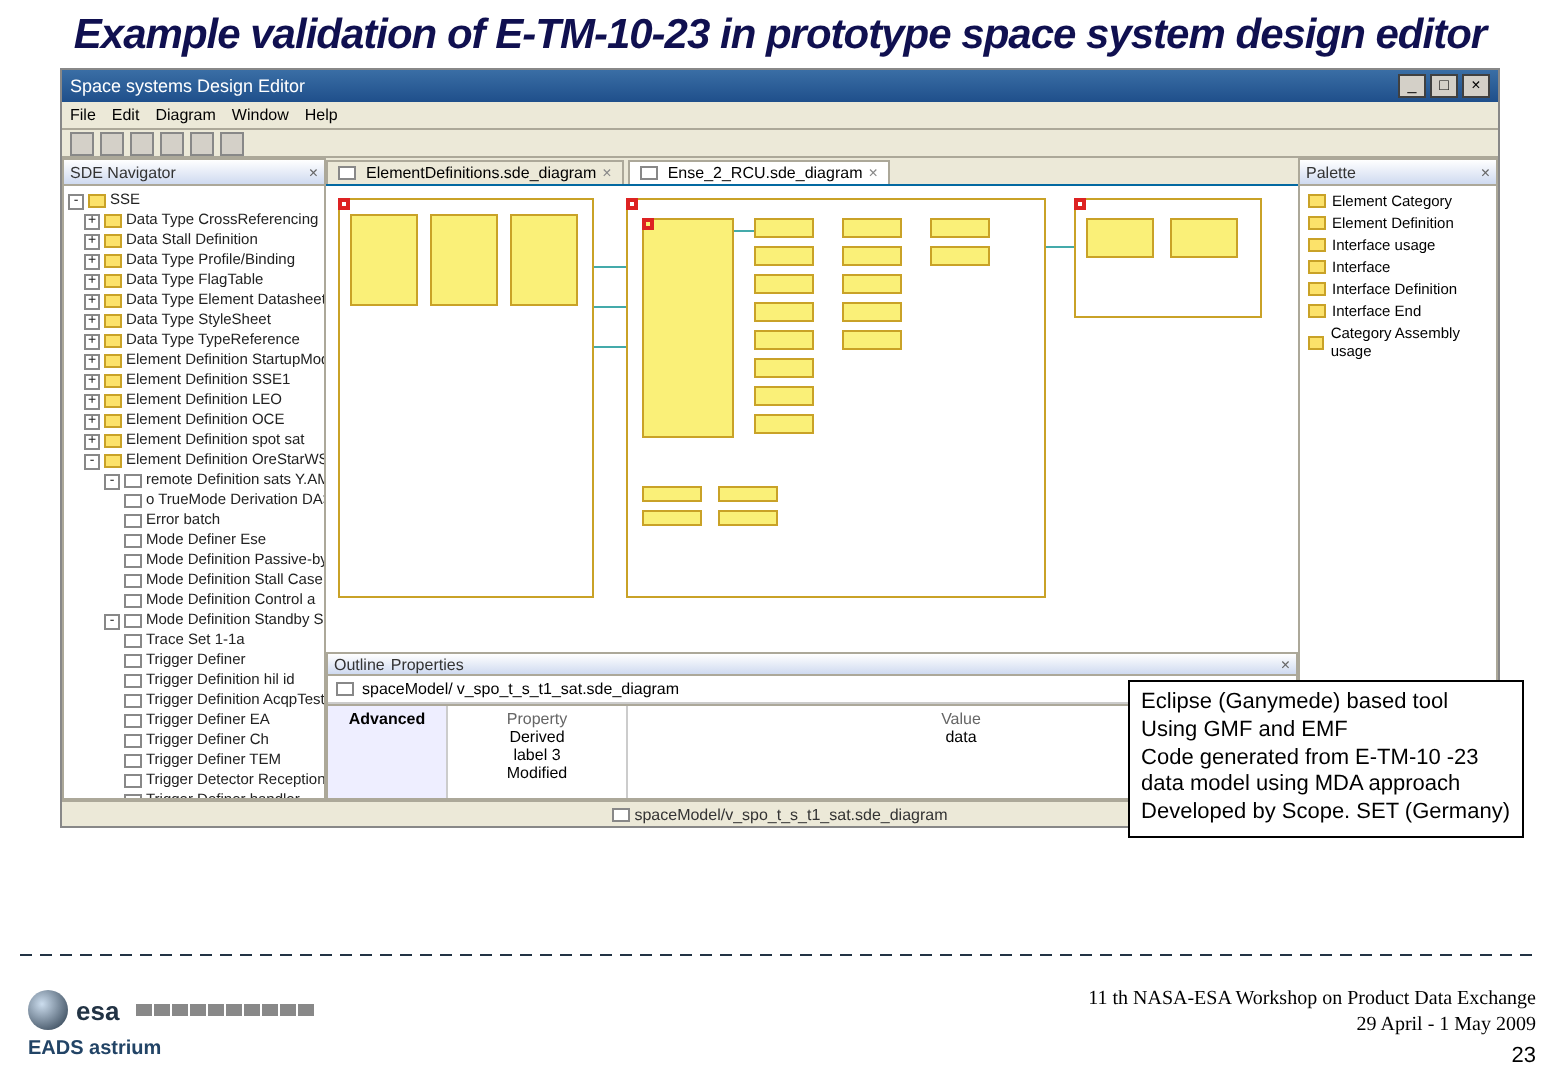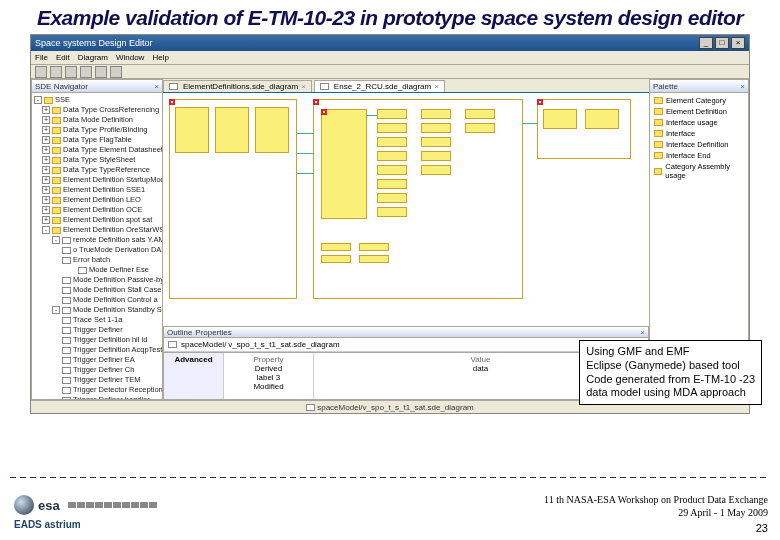--- a/index.html
+++ b/index.html
@@ -86,36 +86,36 @@
 
     <div class="leftcol">
       <div class="panel" style="flex:1">
         <div class="panelhead">
           <span>SDE Navigator</span>
           <span class="x">×</span>
         </div>
         <div class="treebody">
           <div class="treeitem"><span class="sq">-</span><span class="ic"></span><span>SSE</span></div>
           <div class="treeitem" style="padding-left:10px"><span class="sq">+</span><span class="ic"></span><span>Data Type CrossReferencing</span></div>
-          <div class="treeitem" style="padding-left:10px"><span class="sq">+</span><span class="ic"></span><span>Data Mode Definition</span></div>
+          <div class="treeitem" style="padding-left:10px"><span class="sq">+</span><span class="ic"></span><span>Data Stall Definition</span></div>
           <div class="treeitem" style="padding-left:10px"><span class="sq">+</span><span class="ic"></span><span>Data Type Profile/Binding</span></div>
           <div class="treeitem" style="padding-left:10px"><span class="sq">+</span><span class="ic"></span><span>Data Type FlagTable</span></div>
           <div class="treeitem" style="padding-left:10px"><span class="sq">+</span><span class="ic"></span><span>Data Type Element Datasheet</span></div>
           <div class="treeitem" style="padding-left:10px"><span class="sq">+</span><span class="ic"></span><span>Data Type StyleSheet</span></div>
           <div class="treeitem" style="padding-left:10px"><span class="sq">+</span><span class="ic"></span><span>Data Type TypeReference</span></div>
           <div class="treeitem" style="padding-left:10px"><span class="sq">+</span><span class="ic"></span><span>Element Definition StartupMode</span></div>
           <div class="treeitem" style="padding-left:10px"><span class="sq">+</span><span class="ic"></span><span>Element Definition SSE1</span></div>
           <div class="treeitem" style="padding-left:10px"><span class="sq">+</span><span class="ic"></span><span>Element Definition LEO</span></div>
           <div class="treeitem" style="padding-left:10px"><span class="sq">+</span><span class="ic"></span><span>Element Definition OCE</span></div>
           <div class="treeitem" style="padding-left:10px"><span class="sq">+</span><span class="ic"></span><span>Element Definition spot sat</span></div>
           <div class="treeitem" style="padding-left:10px"><span class="sq">-</span><span class="ic"></span><span>Element Definition OreStarWS-I</span></div>
           <div class="treeitem" style="padding-left:20px"><span class="sq">-</span><span class="ic2"></span><span>remote Definition sats Y.AMSat.Co</span></div>
           <div class="treeitem" style="padding-left:30px"><span class="ic2"></span><span>o TrueMode Derivation DA&gt;YCMC</span></div>
           <div class="treeitem" style="padding-left:30px"><span class="ic2"></span><span>Error batch</span></div>
-          <div class="treeitem" style="padding-left:46px"><span class="ic2"></span><span>Mode Definer Ese</span></div>
+          <div class="treeitem" style="padding-left:30px"><span class="ic2"></span><span>Mode Definer Ese</span></div>
           <div class="treeitem" style="padding-left:30px"><span class="ic2"></span><span>Mode Definition Passive-by</span></div>
           <div class="treeitem" style="padding-left:30px"><span class="ic2"></span><span>Mode Definition Stall Case</span></div>
           <div class="treeitem" style="padding-left:30px"><span class="ic2"></span><span>Mode Definition Control a</span></div>
           <div class="treeitem" style="padding-left:20px"><span class="sq">-</span><span class="ic2"></span><span>Mode Definition Standby Set</span></div>
           <div class="treeitem" style="padding-left:30px"><span class="ic2"></span><span>Trace Set 1-1a</span></div>
           <div class="treeitem" style="padding-left:30px"><span class="ic2"></span><span>Trigger Definer</span></div>
           <div class="treeitem" style="padding-left:30px"><span class="ic2"></span><span>Trigger Definition hil id</span></div>
           <div class="treeitem" style="padding-left:30px"><span class="ic2"></span><span>Trigger Definition AcqpTest</span></div>
           <div class="treeitem" style="padding-left:30px"><span class="ic2"></span><span>Trigger Definer EA</span></div>
           <div class="treeitem" style="padding-left:30px"><span class="ic2"></span><span>Trigger Definer Ch</span></div>
@@ -247,24 +247,25 @@
     </div>
   </div>
 
   <div class="statusbar">
     <span class="ic2"></span>
     <span>spaceModel/v_spo_t_s_t1_sat.sde_diagram</span>
   </div>
 </div>
 
 <div class="caption-box">
+  <div>Eclipse (Ganymede) based tool</div>
   <div>Using GMF and EMF</div>
-  <div>Eclipse (Ganymede) based tool</div>
   <div>Code generated from E-TM-10 -23</div>
   <div>data model using MDA approach</div>
+  <div>Developed by Scope. SET (Germany)</div>
 </div>
 
 <div class="hr"></div>
 
 <div class="logos">
   <div class="esa">
     <span class="esa-sw"></span>
     <span class="esa-t">esa</span>
     <span class="flags">
       <span class="flag"></span>

